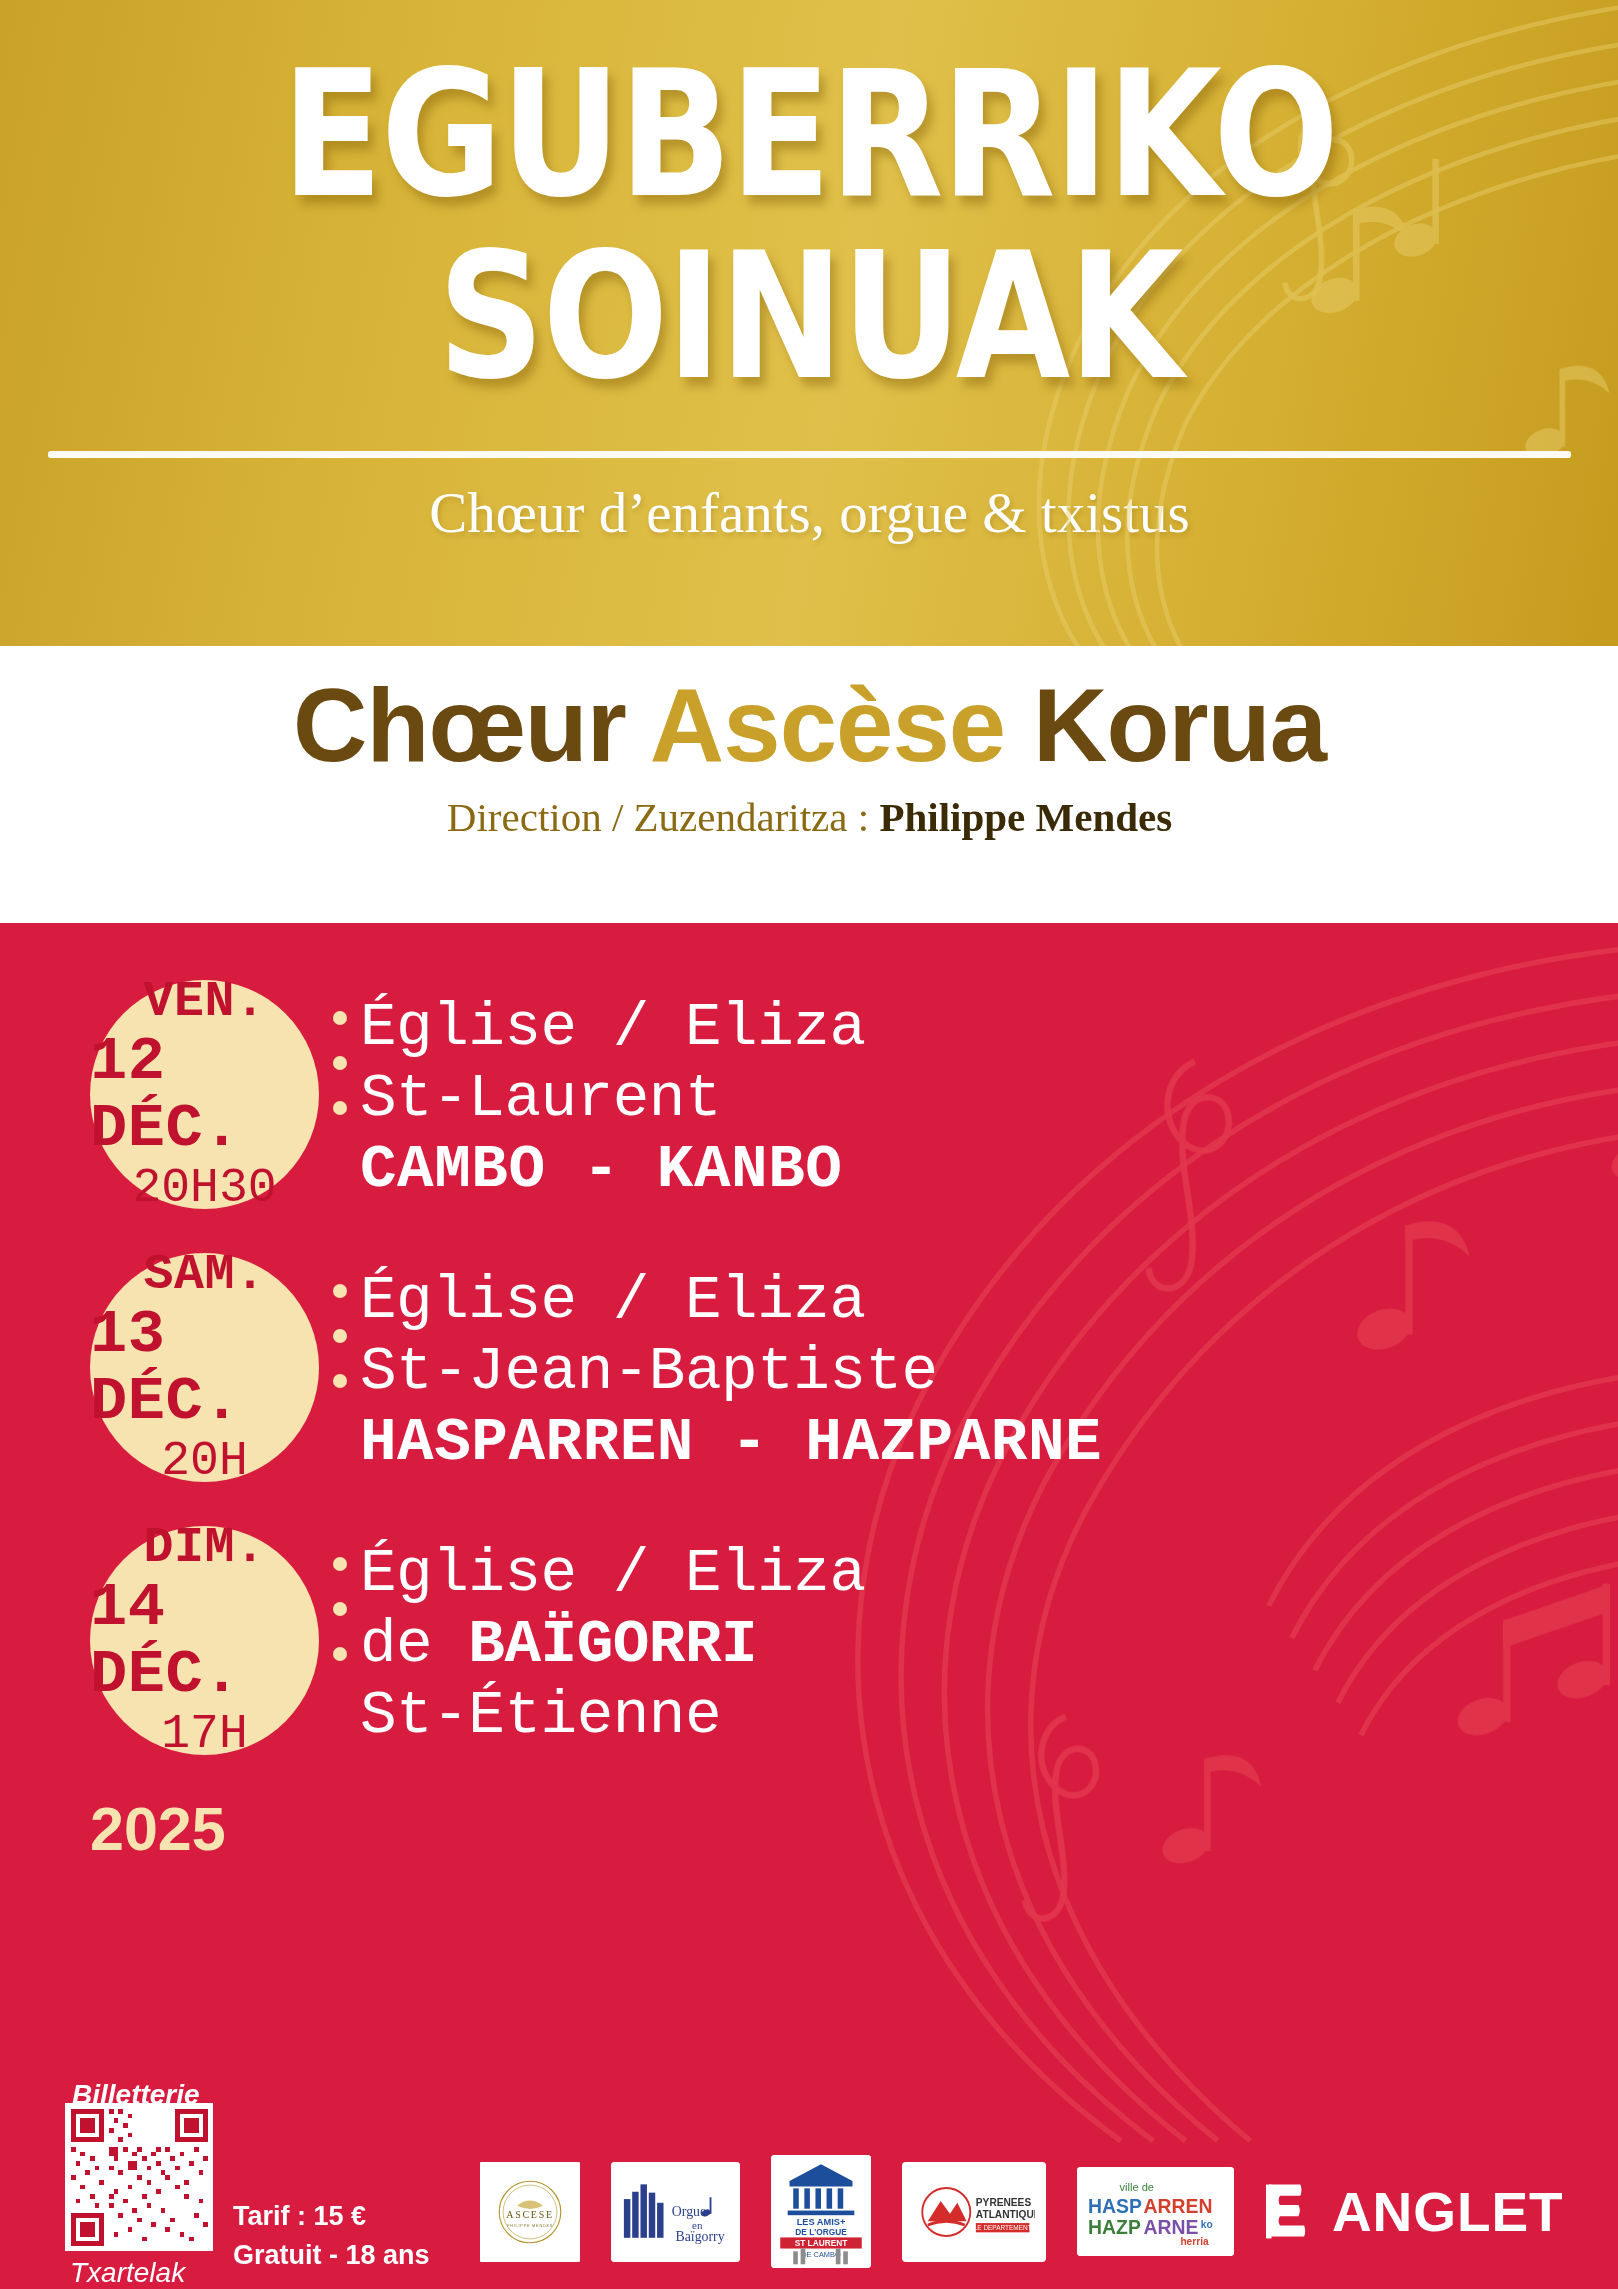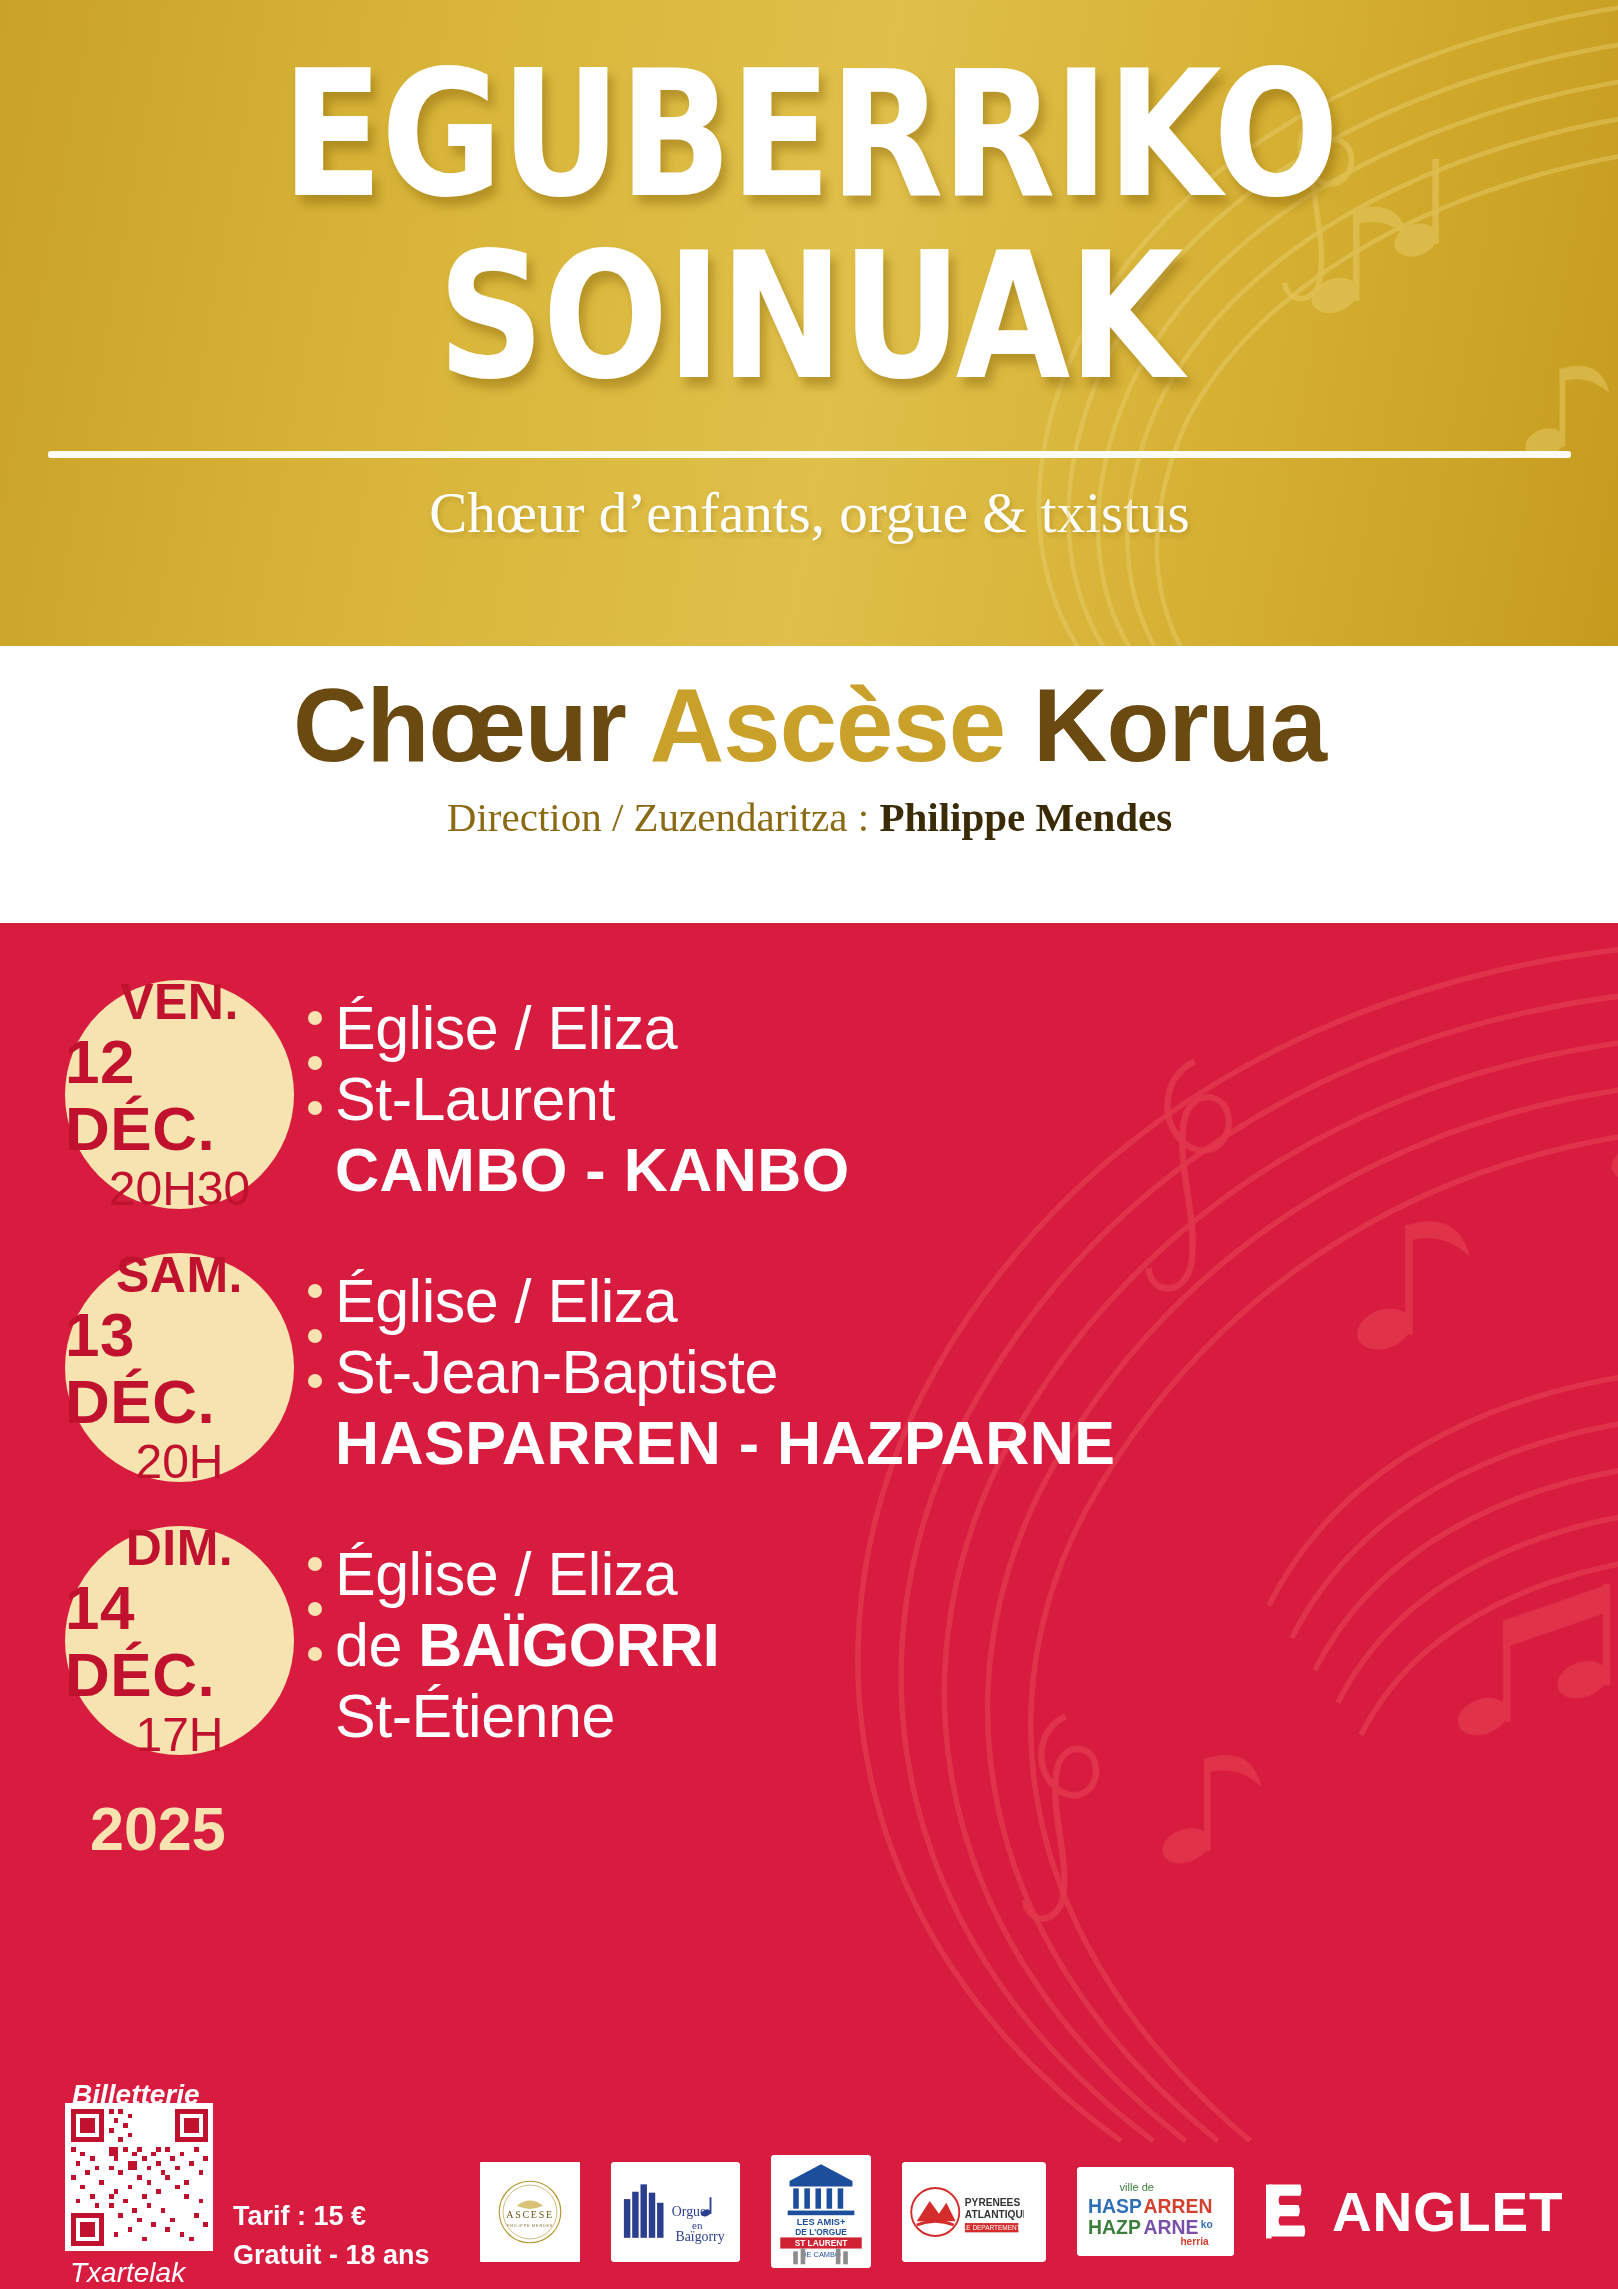--- a/index.html
+++ b/index.html
@@ -108,21 +108,22 @@
     width: 1181px;
     height: 1292px;
     opacity: 0.45;
     pointer-events: none;
   }
 
   .events {
     position: relative;
     z-index: 3;
     padding-top: 57px;
-    padding-left: 65px;
+    padding-left: 90px;
+    font-family: Liberation Mono, monospace;
   }
   .event {
     display: flex;
     align-items: flex-start;
     margin-bottom: 44px;
   }
   .date-badge {
     width: 229px;
     height: 229px;
     flex: 0 0 229px;
@@ -238,21 +239,21 @@
     left: 480px;
     top: 96px;
     display: flex;
     align-items: center;
     gap: 31px;
   }
   .logo-box {
     background: #ffffff;
     display: flex;
     align-items: center;
-    justify-content: flex-start;
+    justify-content: center;
     overflow: hidden;
   }
   .logo-ascese { width: 100px; height: 100px; border-radius: 1px; }
   .logo-orgue  { width: 129px; height: 100px; border-radius: 3.7px; }
   .logo-amis   { width: 100px; height: 113px; border-radius: 3.7px; }
   .logo-pyr    { width: 144px; height: 100px; border-radius: 3.7px; }
   .logo-hasp   { width: 157px; height: 89px;  border-radius: 3.7px; }
 
   .anglet {
     display: flex;

